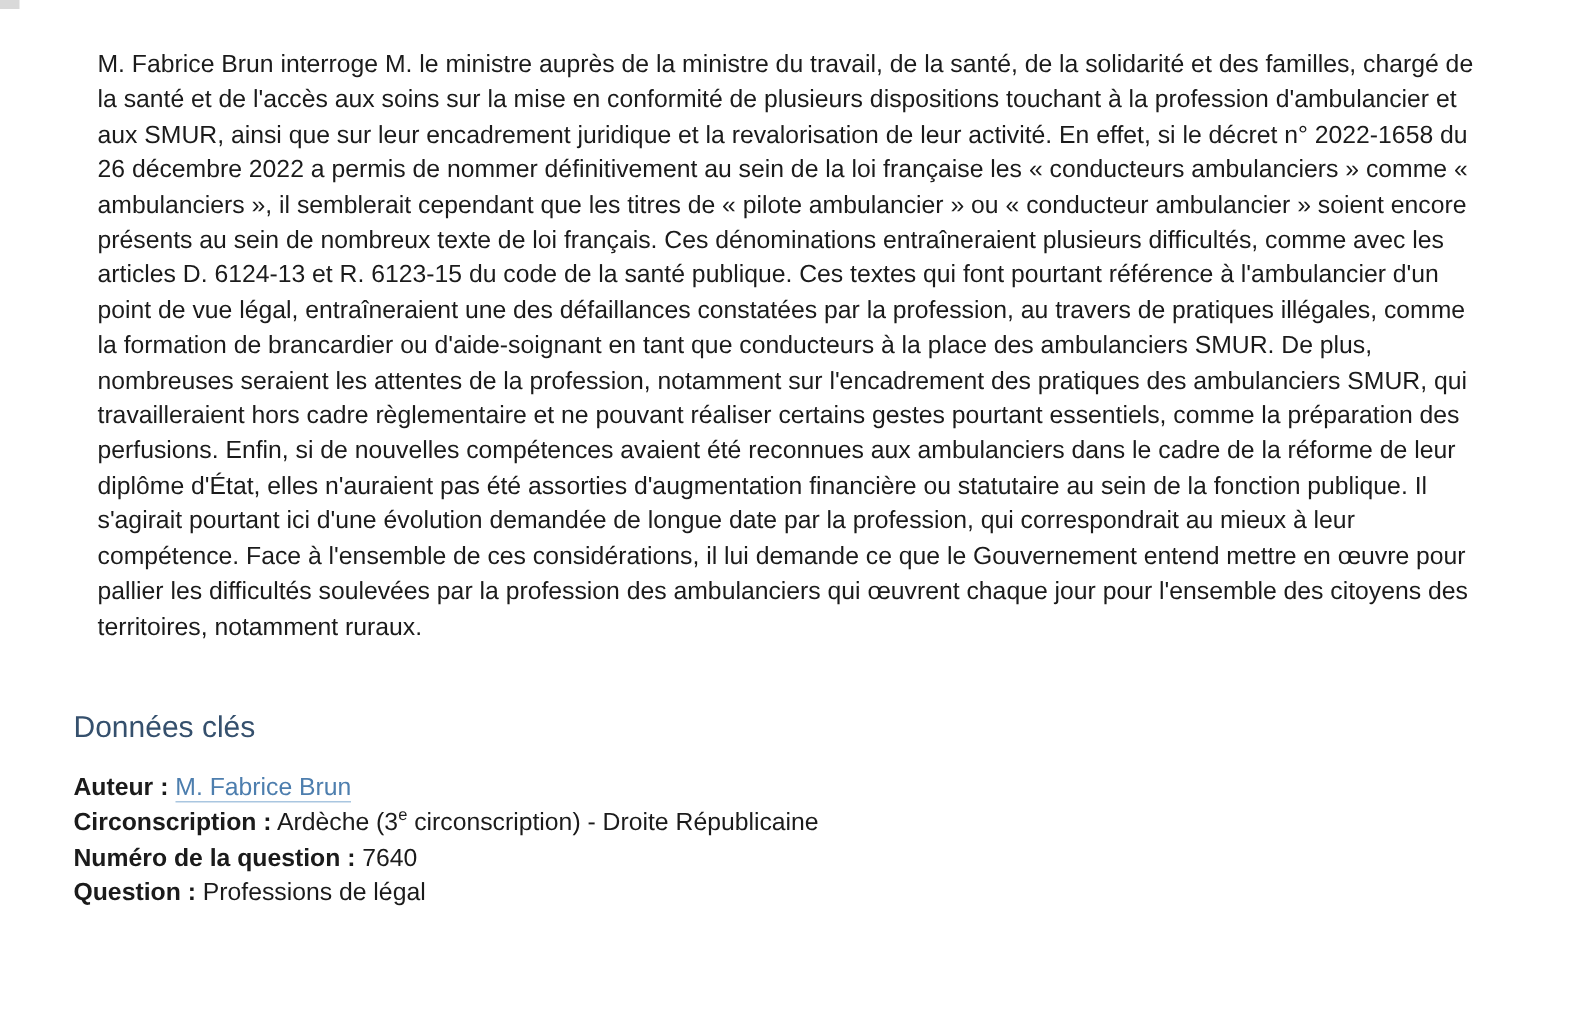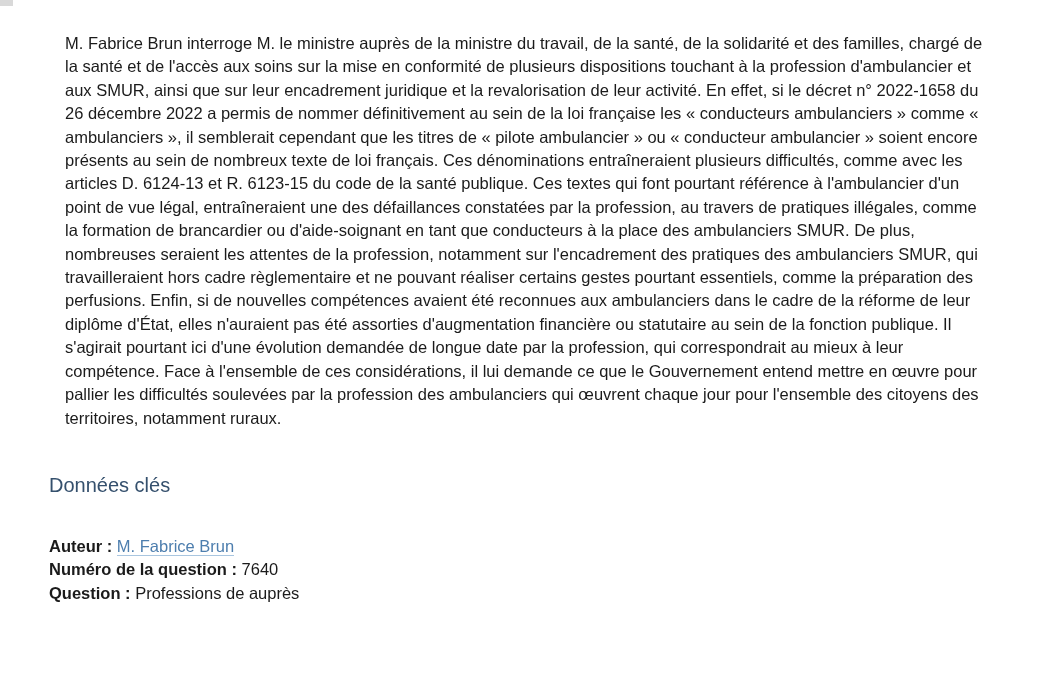--- a/index.html
+++ b/index.html
@@ -22,21 +22,21 @@
     padding: 16px 48px 0 49px;
   }
   .question-text {
     margin: 16px;
     font-size: 16.5px;
     line-height: 23.4px;
     color: #1b1b1b;
     text-align: left;
   }
   .section-title {
-    margin: 44px 0 38px 0;
+    margin: 44px 0 17px 0;
     font-size: 20px;
     font-weight: 400;
     color: #35506d;
   }
   .meta {
     font-size: 16.5px;
     line-height: 23.5px;
   }
   .meta-row { white-space: normal; }
   .label { font-weight: 700; color: #1b1b1b; }
@@ -60,27 +60,31 @@
 
   <h2 class="section-title">Données clés</h2>
 
   <div class="meta">
 
     <div class="meta-row">
       <span class="label">Auteur :</span>
       <a href="#" class="link">M. Fabrice Brun</a>
     </div>
 
+    <div class="meta-row">
+      <span class="label">Circonscription :</span>
+      <span class="value"><span>Ardèche (3</span><sup>e</sup><span> circonscription) - Droite Républicaine</span></span>
+    </div>
 
 
     <div class="meta-row">
       <span class="label">Numéro de la question :</span>
       <span class="value">7640</span>
     </div>
 
     <div class="meta-row">
       <span class="label">Question :</span>
-      <span class="value">Professions de auprès</span>
+      <span class="value">Professions de légal</span>
     </div>
 
 
   </div>
 </div>
 
 </body></html>

